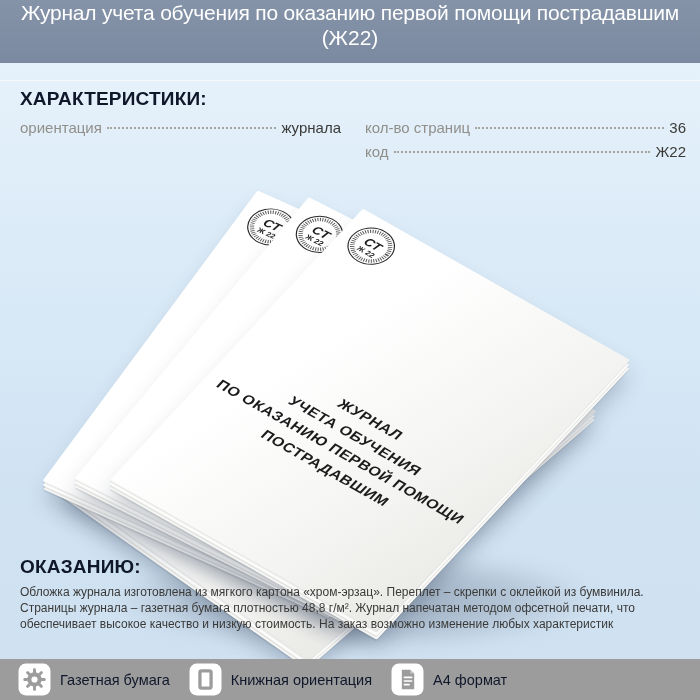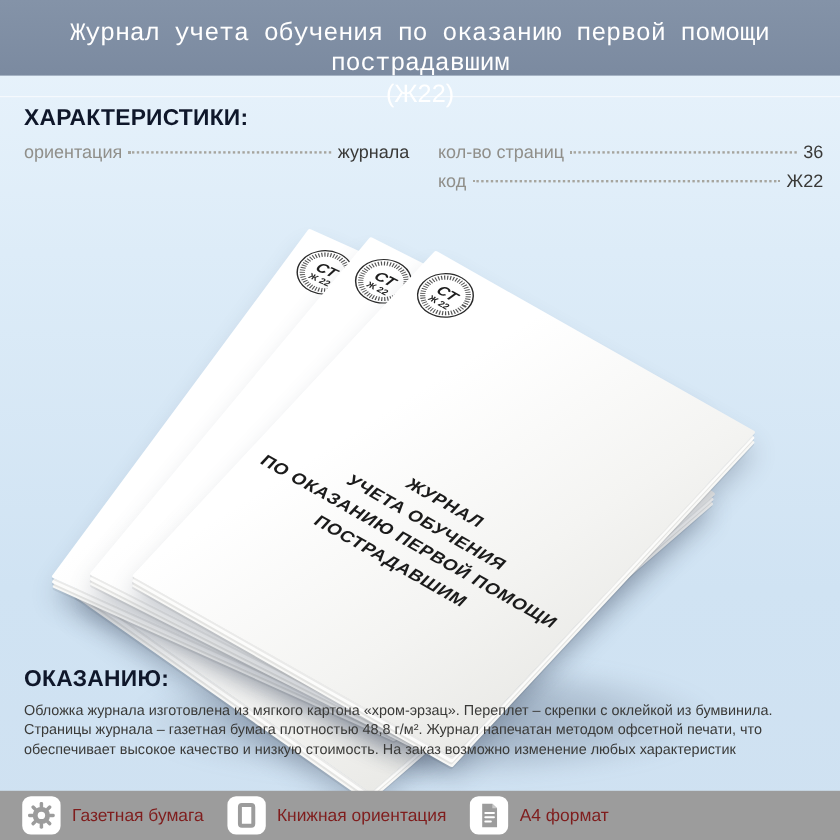--- a/index.html
+++ b/index.html
@@ -7,21 +7,21 @@
     width:700px;height:700px;position:relative;overflow:hidden;
     font-family:"Liberation Sans", sans-serif;
     background:linear-gradient(180deg,#eaf4fc 0%,#ddecf8 30%,#d0e3f3 70%,#cfe1f1 100%);
   }
   
   .header{
     position:absolute;top:0;left:0;right:0;height:63px;
     background:linear-gradient(180deg,#8493a8 0%,#7b8aa0 100%);
     color:#fff;text-align:center;z-index:5;
   }
-  .header .t1{font-size:21px;line-height:1.2;padding-top:16px;letter-spacing:-0.2px;font-family:Liberation Mono, monospace;}
+  .header .t1{font-size:21px;line-height:1.2;padding-top:0;letter-spacing:-0.2px;}
   .header .t2{font-size:21px;line-height:1.2;}
   .top-glow{position:absolute;top:80px;left:0;right:0;height:1px;background:rgba(255,255,255,.6);z-index:2;}
   
   .chars{position:absolute;top:88px;left:20px;right:14px;z-index:4;}
   .sec-heading{font-size:19px;font-weight:bold;color:#0f172a;letter-spacing:.2px;}
   .char-grid{display:grid;grid-template-columns:1fr 1fr;column-gap:24px;margin-top:9px;}
   .char-col{display:flex;flex-direction:column;}
   .char-row{display:flex;align-items:baseline;height:24px;font-size:15px;}
   .char-label{color:#908f8a;white-space:nowrap;}
   .char-dots{flex:1;border-bottom:2px dotted #a6a59e;margin:0 5px;transform:translateY(-4px);}
@@ -57,21 +57,21 @@
   
   .desc{position:absolute;left:20px;right:12px;top:556px;z-index:4;}
   .desc-text{margin-top:6px;font-size:12px;line-height:1.34;color:#3a3a38;text-align:left;}
   
   .footer{
     position:absolute;left:0;right:0;bottom:0;height:41px;background:#9c9c9c;z-index:6;
     display:flex;align-items:center;padding-left:18px;gap:19px;
   }
   .f-item{display:flex;align-items:center;gap:9px;}
   .f-icon{width:33px;height:33px;flex:0 0 33px;}
-  .f-label{color:#7f1d1d;font-size:14.5px;white-space:nowrap;}
+  .f-label{color:#0f172a;font-size:14.5px;white-space:nowrap;}
 </style>
 </head>
 <body>
 
 <div class="header">
   <div class="t1">Журнал учета обучения по оказанию первой помощи пострадавшим</div>
   <div class="t2">(Ж22)</div>
 </div>
 <div class="top-glow"></div>
 

